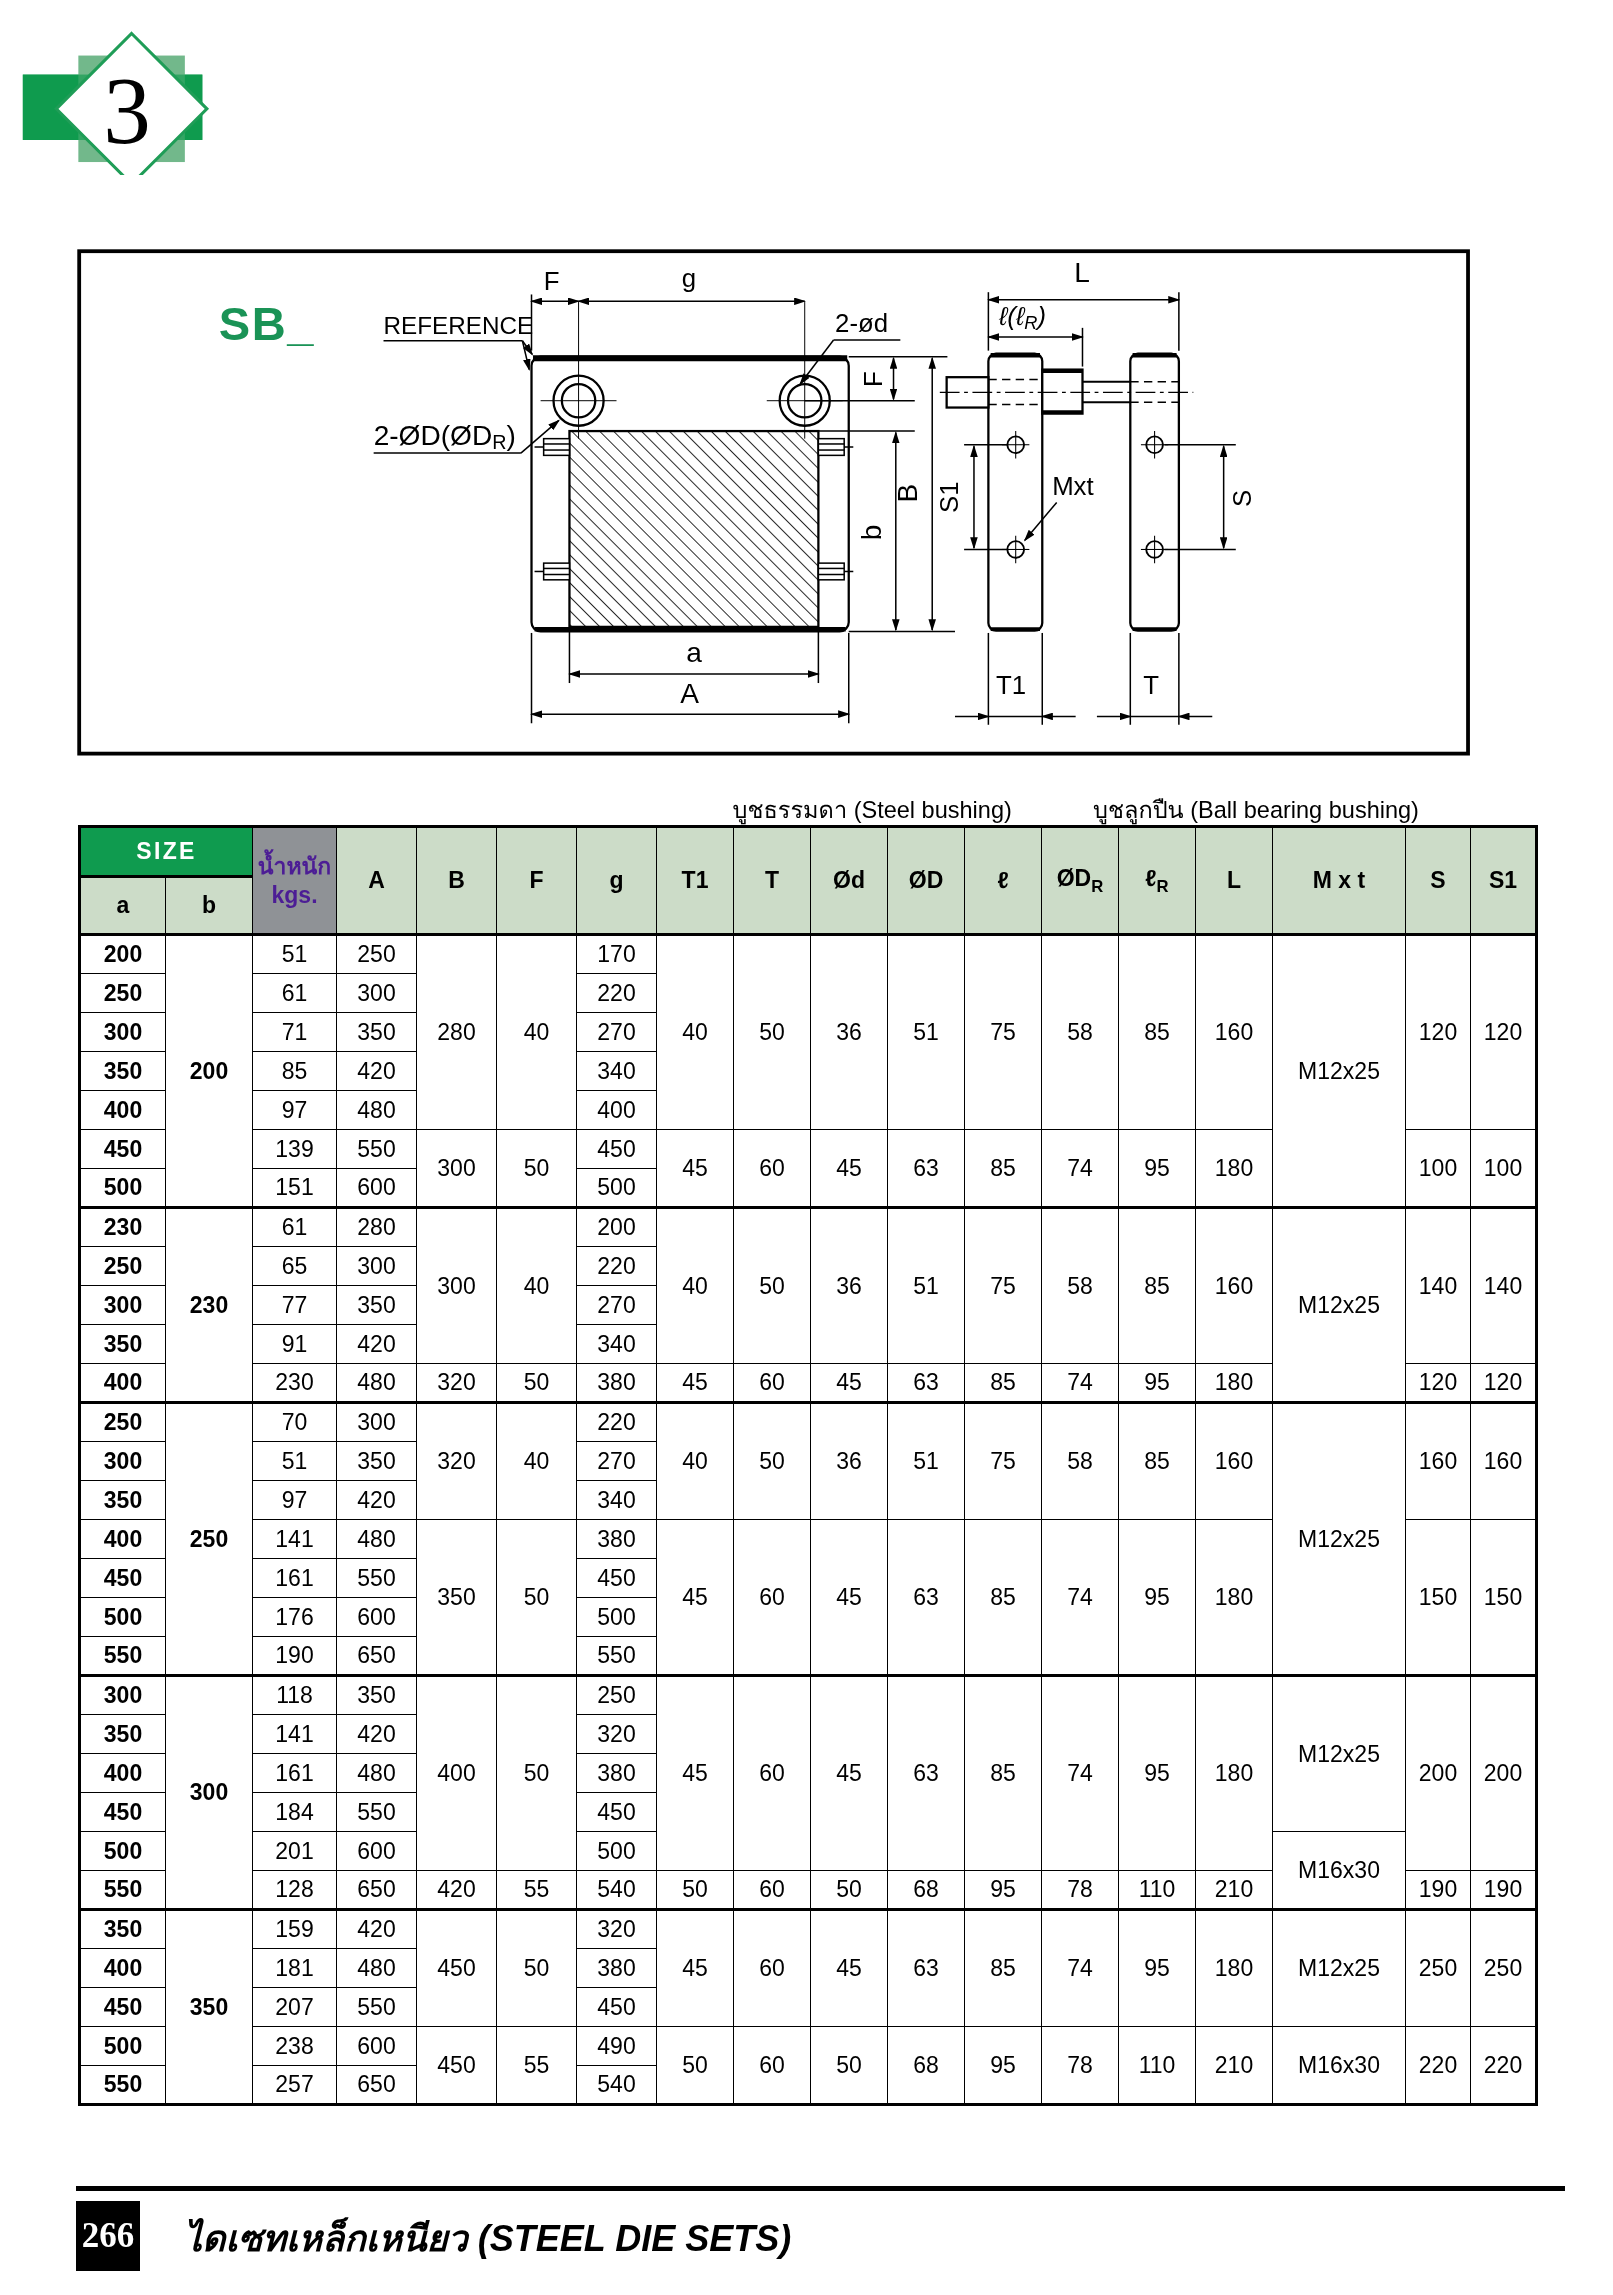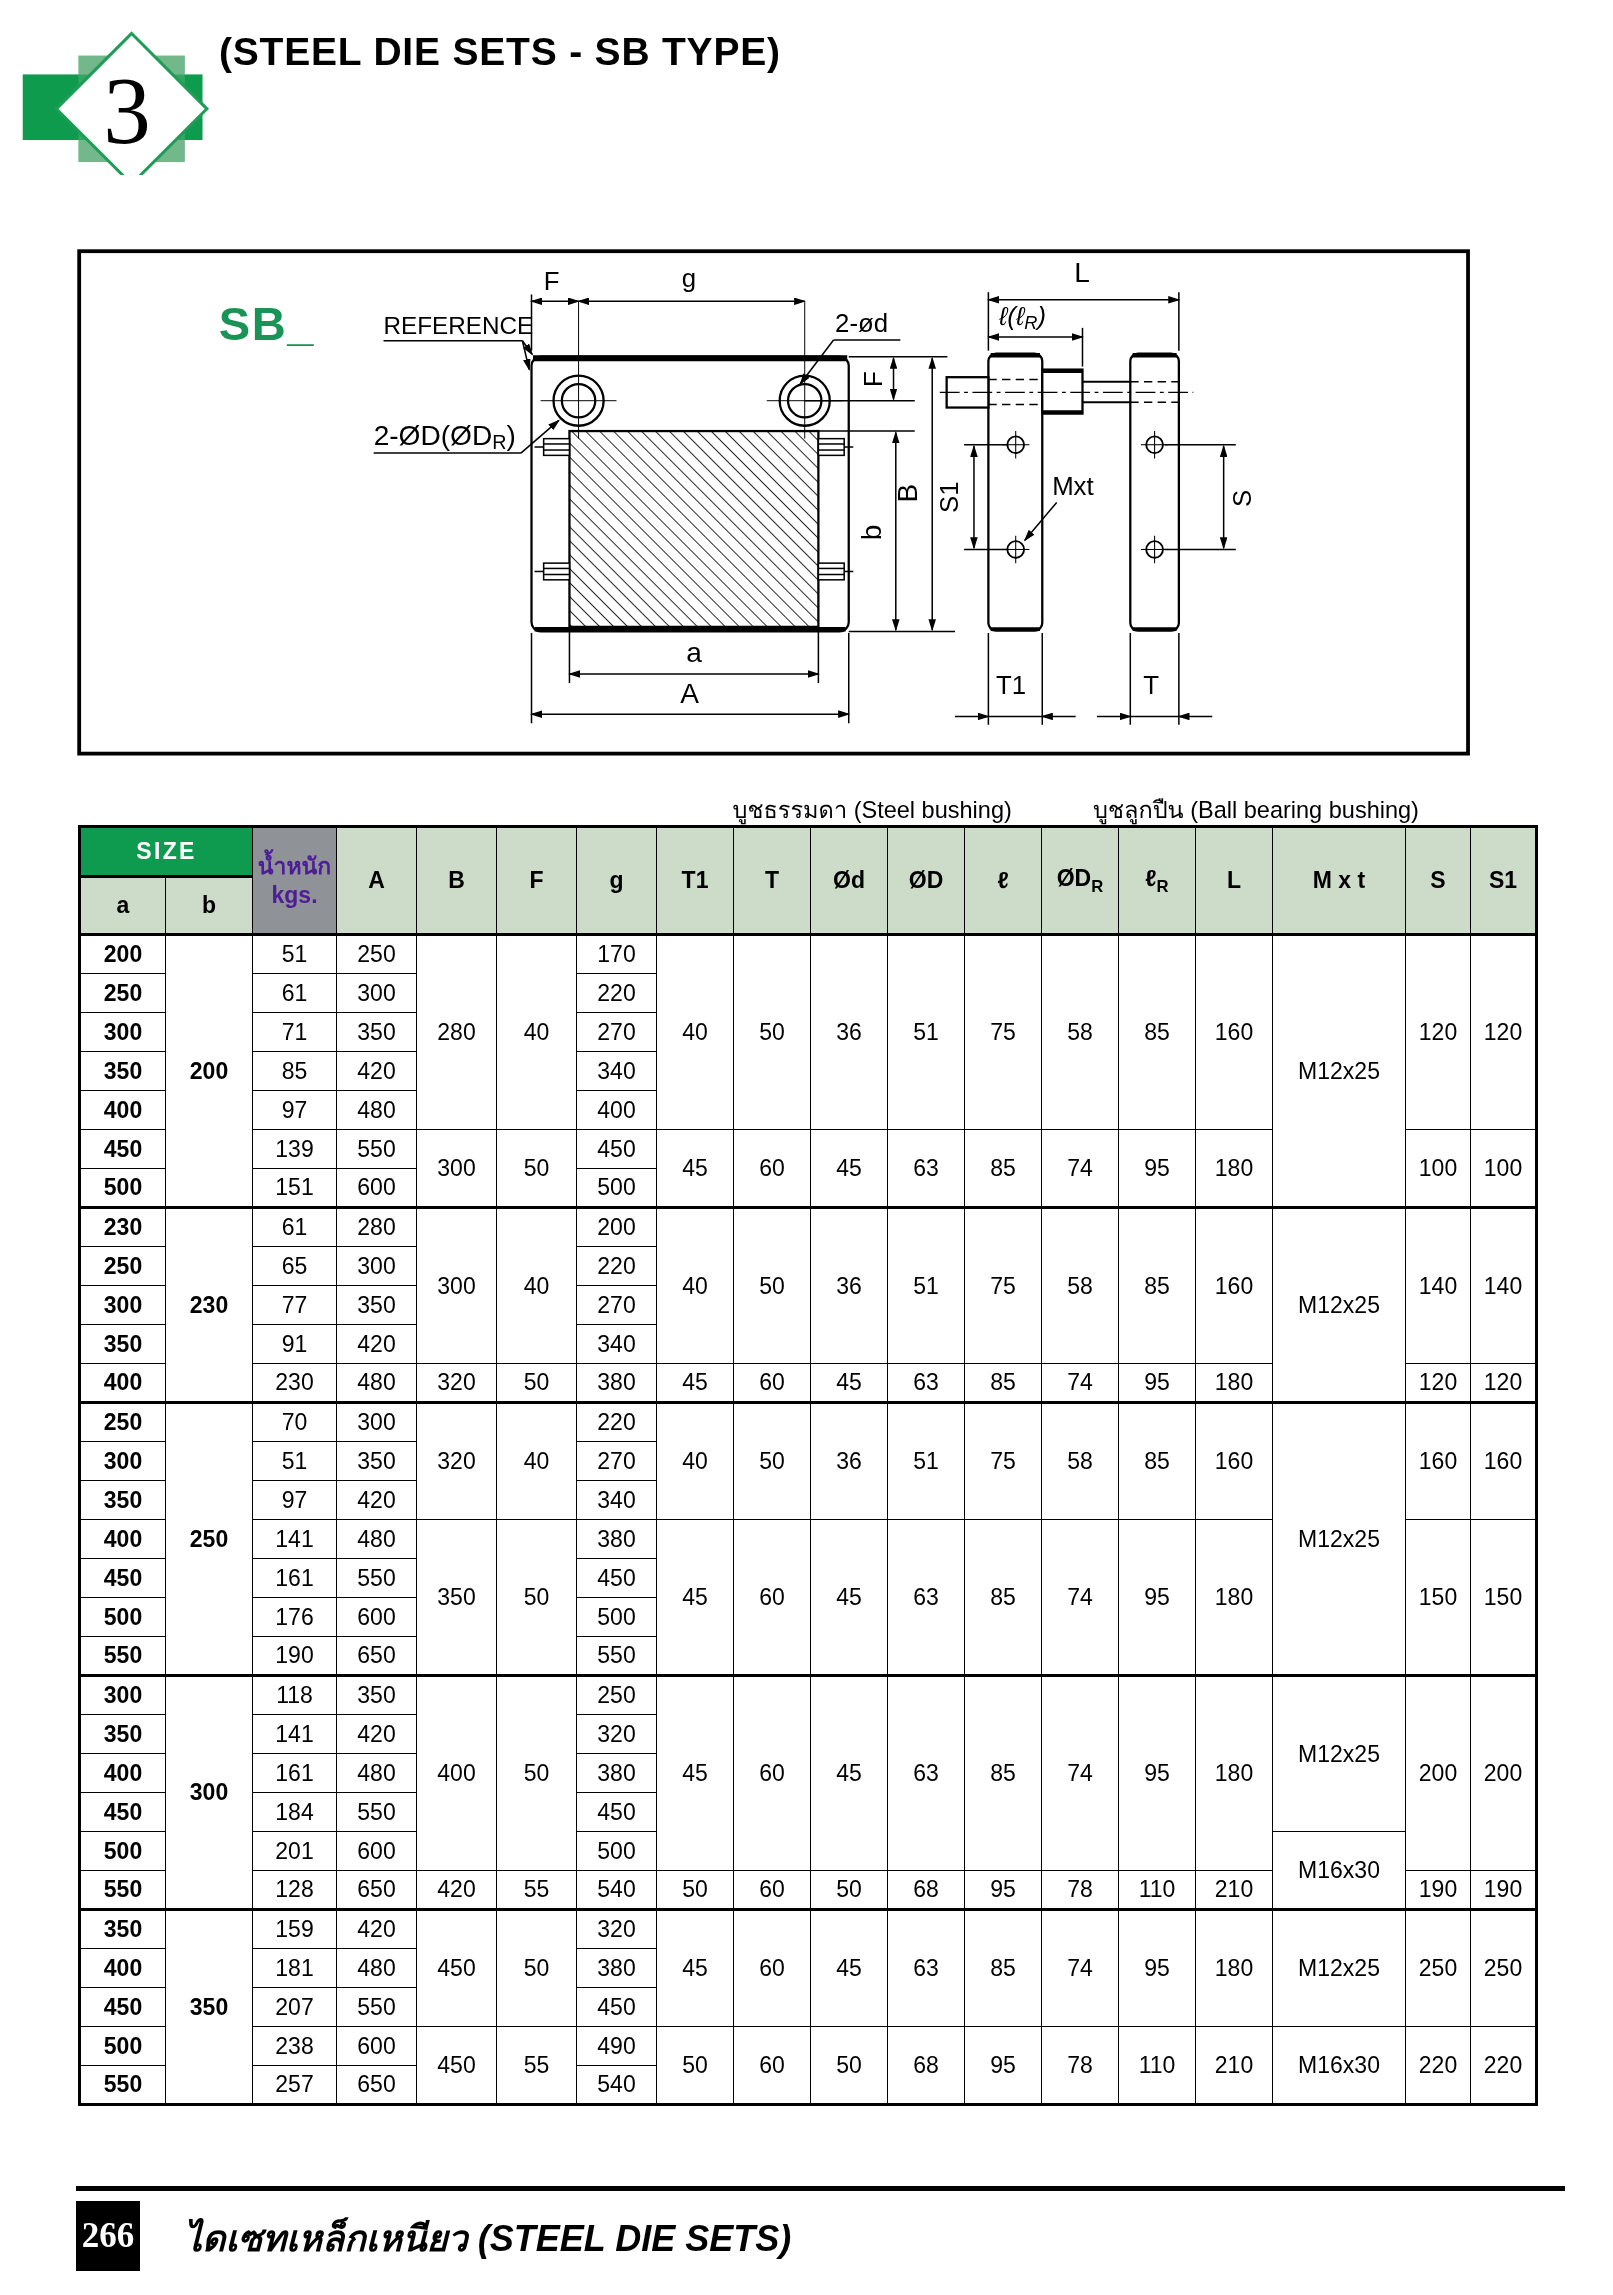--- a/index.html
+++ b/index.html
@@ -44,21 +44,20 @@
   <rect x="30" y="98" width="236" height="86" fill="#0f9b4f"></rect>
   <rect x="103" y="73" width="140" height="140" fill="#72b88b"></rect>
   <rect x="30" y="98" width="236" height="86" fill="#0f9b4f" opacity="0.65"></rect>
   <g>
     <polygon points="173,44 272,143 173,242 74,143" fill="#ffffff" stroke="#1f9d57" stroke-width="4"></polygon>
   </g>
   <text x="167" y="188" text-anchor="middle" font-size="125" font-family="'Liberation Serif','DejaVu Serif',serif" fill="#000">3</text>
 </svg>
 
 <div id="titleblock">
-  <div id="title-eng">(STEEL DIE SETS - SB TYPE)</div>
 </div>
 
 <svg id="diagram-svg" viewBox="0 0 2126 3024">
   <defs>
     <pattern id="hatch" patternUnits="userSpaceOnUse" width="13" height="13" patternTransform="rotate(-45)">
       <line x1="0" y1="0" x2="0" y2="13" stroke="#000" stroke-width="2.2"></line>
     </pattern>
     <marker id="arrE" markerWidth="16" markerHeight="10" refX="14" refY="5" orient="auto" markerUnits="userSpaceOnUse">
       <path d="M0,0 L16,5 L0,10 z" fill="#000"></path>
     </marker>

